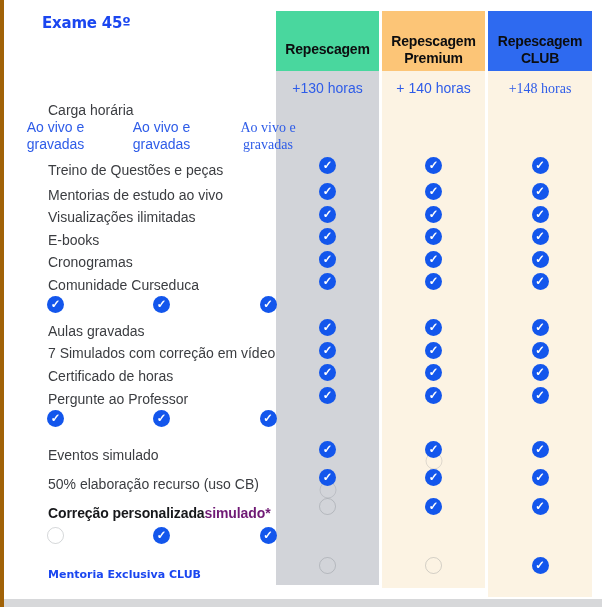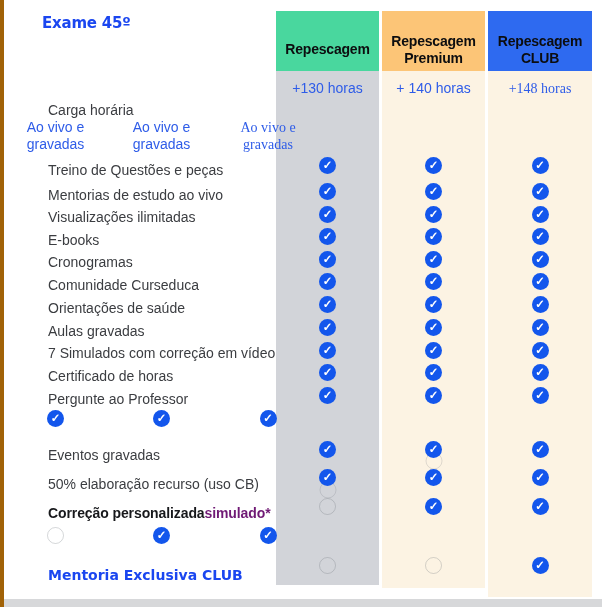--- a/index.html
+++ b/index.html
@@ -21,21 +21,21 @@
   .colbg3{left:484px;width:104px;height:526px;background:#fcf3e3;}
   .bottom-band{position:absolute;left:0;top:599px;width:602px;height:8px;background:#d7d8da;}
   
   .rows{position:absolute;left:0;top:71px;width:588px;}
   .row{display:flex;}
   .h48{height:48px}.h38{height:38px}.h26{height:26px}.h23{height:23px}.h22{height:22px}
   .h31{height:31px}.h28{height:28px}.h29{height:29px}.h30{height:30px}.h36{height:36px}
   .lbl{width:272px;box-sizing:border-box;padding-left:44px;display:flex;align-items:center;
        font-size:14px;color:#3b3d41;line-height:16px;}
   .lbl.bold{font-weight:700;color:#17181b;letter-spacing:-0.1px;}
-  .lbl.bold-blue{font-weight:700;color:#1a46f0;font-family:"DejaVu Sans",sans-serif;font-size:14px;}
+  .lbl.bold-blue{font-weight:700;color:#1a46f0;font-family:"DejaVu Sans",sans-serif;font-size:11px;}
   .lbl .blue{color:#701a75;}
   .cell{width:103px;margin-right:3px;display:flex;align-items:flex-start;justify-content:center;position:relative;}
   .cell.c3{width:104px;margin-right:0;font-family:Liberation Serif, serif;}
   .val{font-size:14px;color:#2e5ce8;text-align:center;line-height:17px;}
   .row-top .cell{align-items:flex-start;padding-top:9px;}
   .row-top .lbl{align-items:flex-end;padding-bottom:1px;}
   
   .mark{width:17px;height:17px;border-radius:50%;box-sizing:border-box;display:none;
         align-items:center;justify-content:center;position:relative;z-index:1;}
   .cell[data-state="check"] .mark,.cell[data-state="check-ghost"] .mark{display:flex;background:#1356ec;}
@@ -204,21 +204,20 @@
           </span>
         </div>
       <div class="cell c3" data-state="check">
           <span class="mark">
             <span class="tick">✓</span>
           </span>
         </div>
     </div>
 
     <div class="row h23">
-      <div class="lbl">Orientações de saúde</div>
       <div class="cell c1" data-state="check">
           <span class="mark">
             <span class="tick">✓</span>
           </span>
         </div>
       <div class="cell c2" data-state="check">
           <span class="mark">
             <span class="tick">✓</span>
           </span>
         </div>
@@ -317,21 +316,21 @@
           </span>
         </div>
       <div class="cell c3" data-state="check">
           <span class="mark">
             <span class="tick">✓</span>
           </span>
         </div>
     </div>
 
     <div class="row h28">
-      <div class="lbl">Eventos gravadas</div>
+      <div class="lbl">Eventos simulado</div>
       <div class="cell c1" data-state="check">
           <span class="mark">
             <span class="tick">✓</span>
           </span>
         </div>
       <div class="cell c2" data-state="check-ghost">
           <span class="ghost"></span>
           <span class="mark">
             <span class="tick">✓</span>
           </span>

